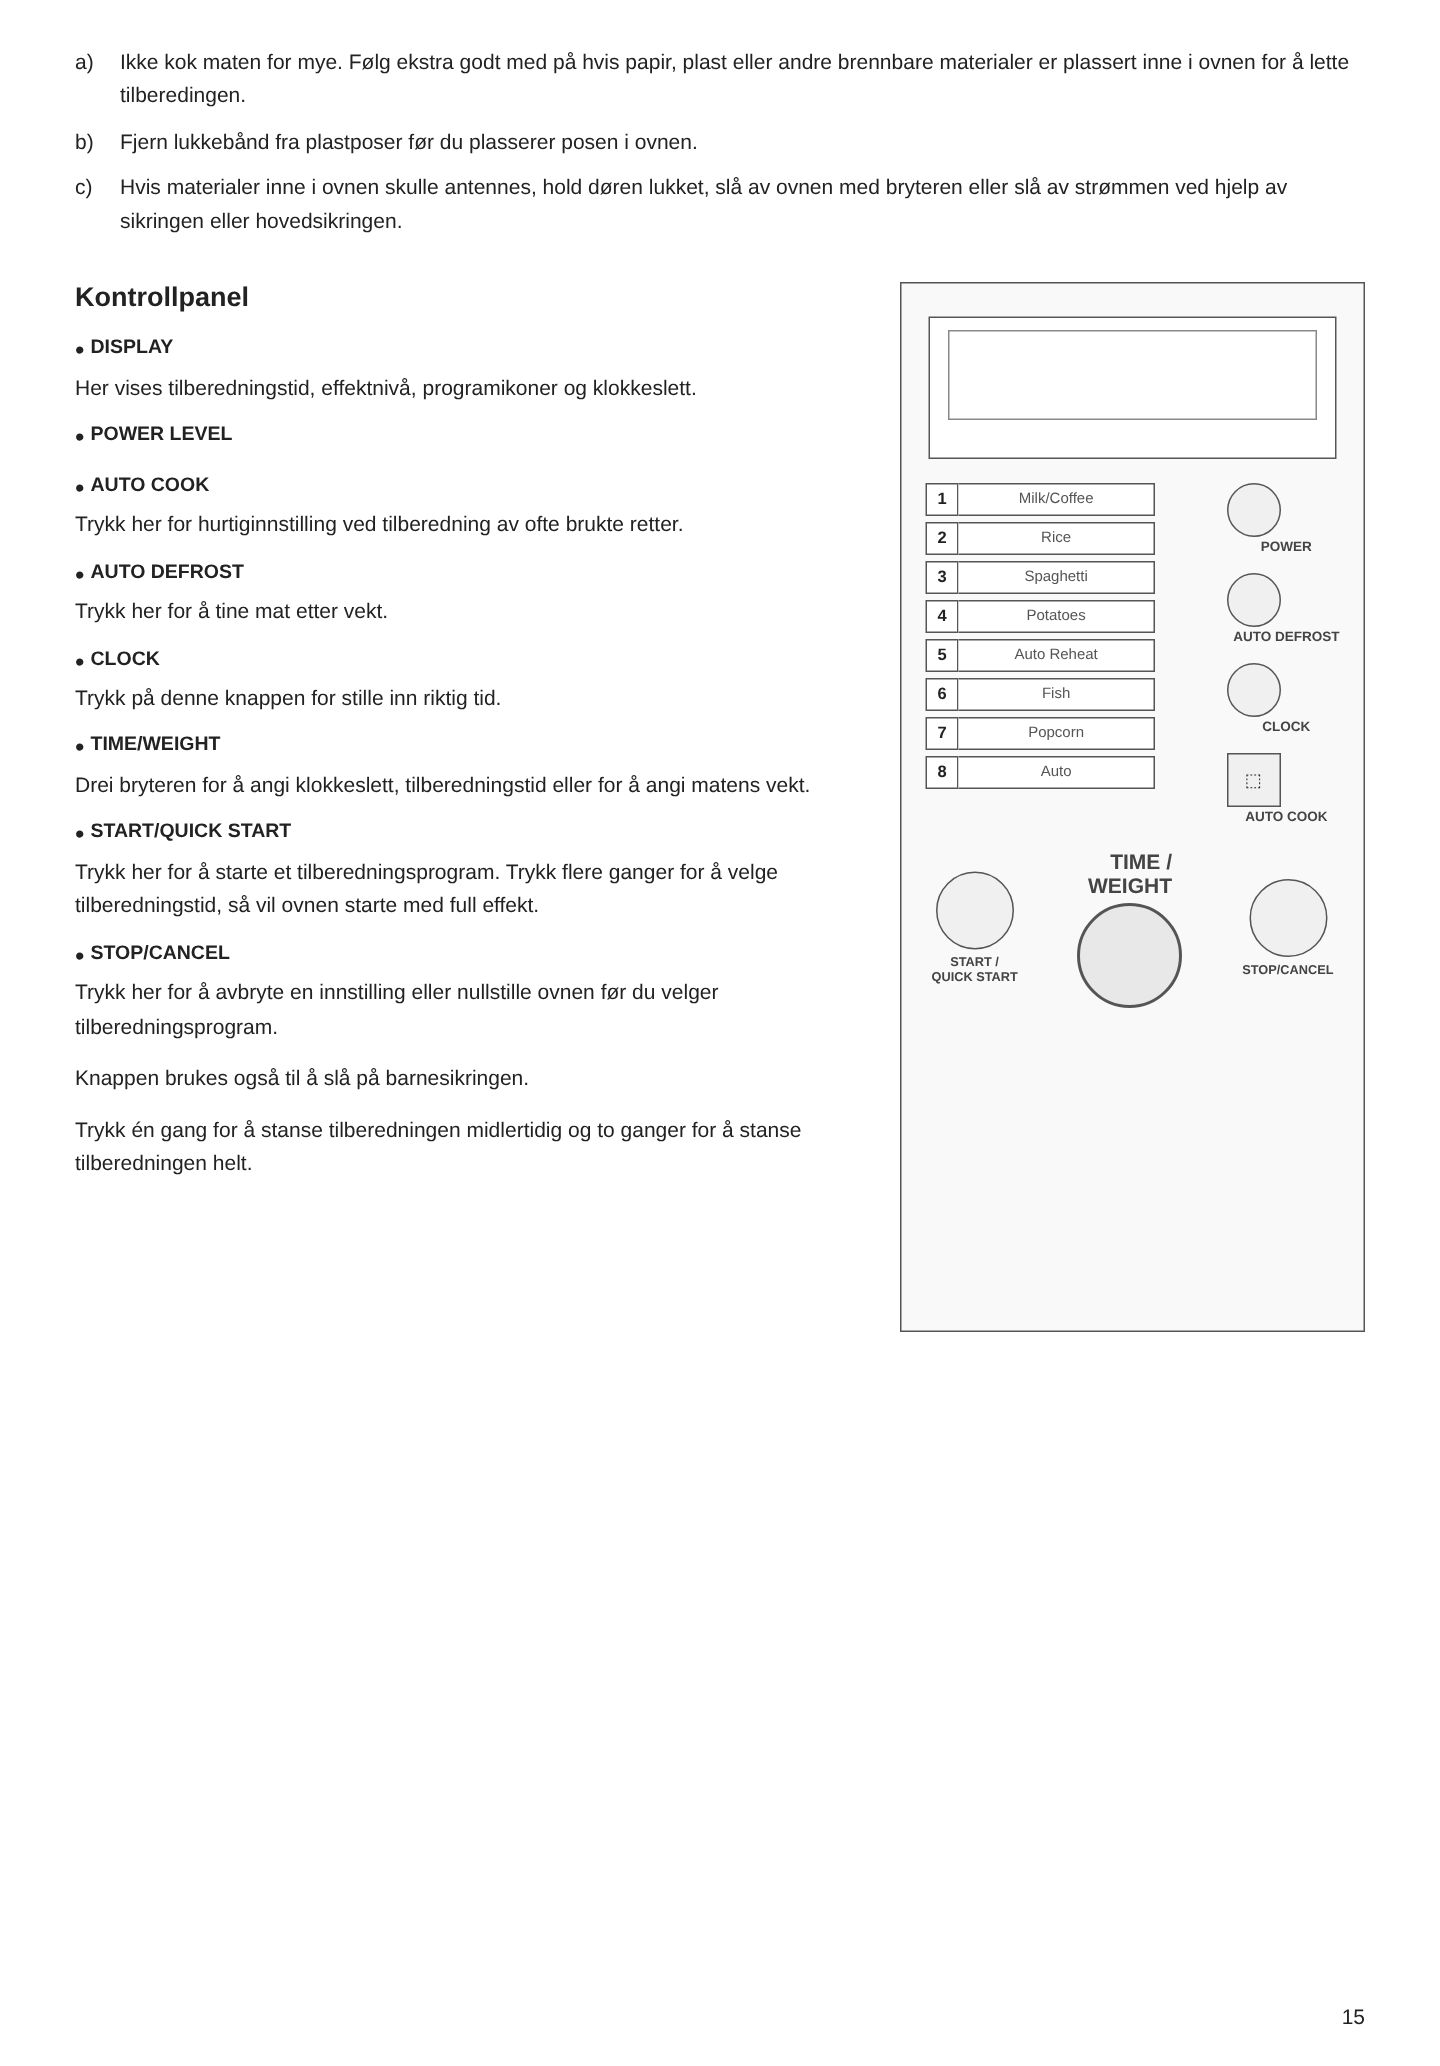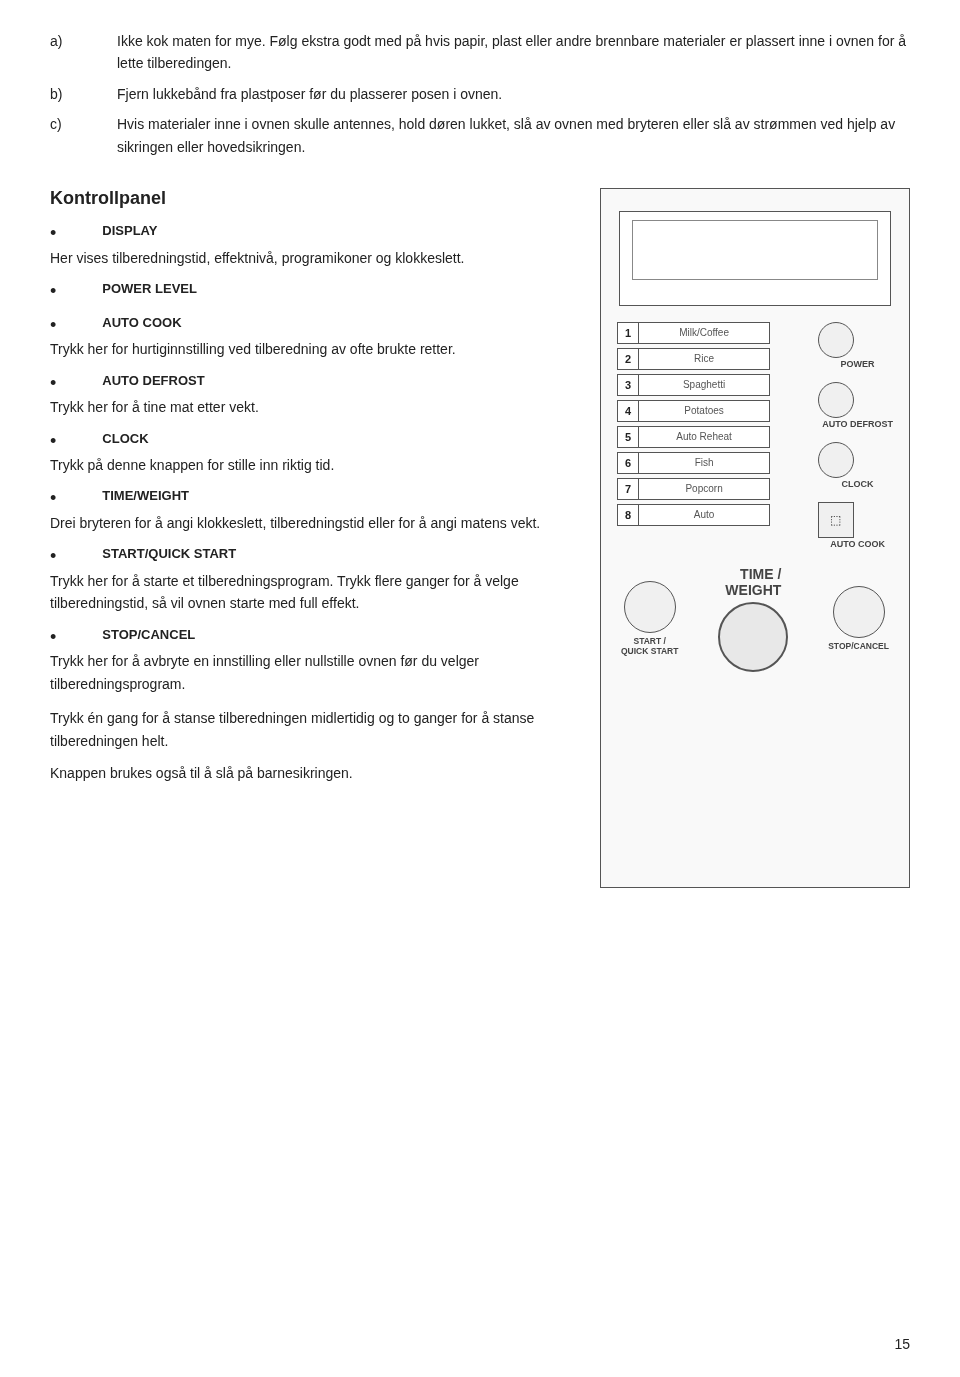--- a/index.html
+++ b/index.html
@@ -28,21 +28,20 @@
       line-height: 1.6;
     }
 
     .intro-item .label {
       min-width: 30px;
       font-weight: normal;
     }
 
     .intro-item .content {
       flex: 1;
-      margin-left: 37px;
     }
 
     .main-content {
       display: flex;
       margin-top: 30px;
     }
 
     .left-panel {
       flex: 1;
       min-width: 0;
@@ -59,21 +58,20 @@
       margin-bottom: 14px;
     }
 
     .section-item {
       margin-bottom: 12px;
     }
 
     .bullet-heading {
       font-weight: bold;
       font-size: 13px;
-      margin-left: 42px;
     }
 
     .bullet-row {
       display: flex;
       align-items: flex-start;
       gap: 4px;
     }
 
     .bullet-dot {
       font-size: 18px;
@@ -319,22 +317,22 @@
       </div>
 
       <div class="section-item">
         <div class="bullet-row">
           <span class="bullet-dot">•</span>
           <span class="bullet-heading">STOP/CANCEL</span>
         </div>
         <div class="section-text">Trykk her for å avbryte en innstilling eller nullstille ovnen før du velger tilberedningsprogram.</div>
       </div>
 
+      <div class="section-text">Knappen brukes også til å slå på barnesikringen.</div>
       <div class="section-text" style="margin-top: 12px; margin-bottom: 10px;">Trykk én gang for å stanse tilberedningen midlertidig og to ganger for å stanse tilberedningen helt.</div>
-      <div class="section-text">Knappen brukes også til å slå på barnesikringen.</div>
     </div>
 
     <div class="right-panel">
       <div class="control-panel-box">
 
         <div class="display-area">
           <div class="display-inner"></div>
         </div>
 
         <div style="display:flex; gap:8px; padding: 0 6px;">

